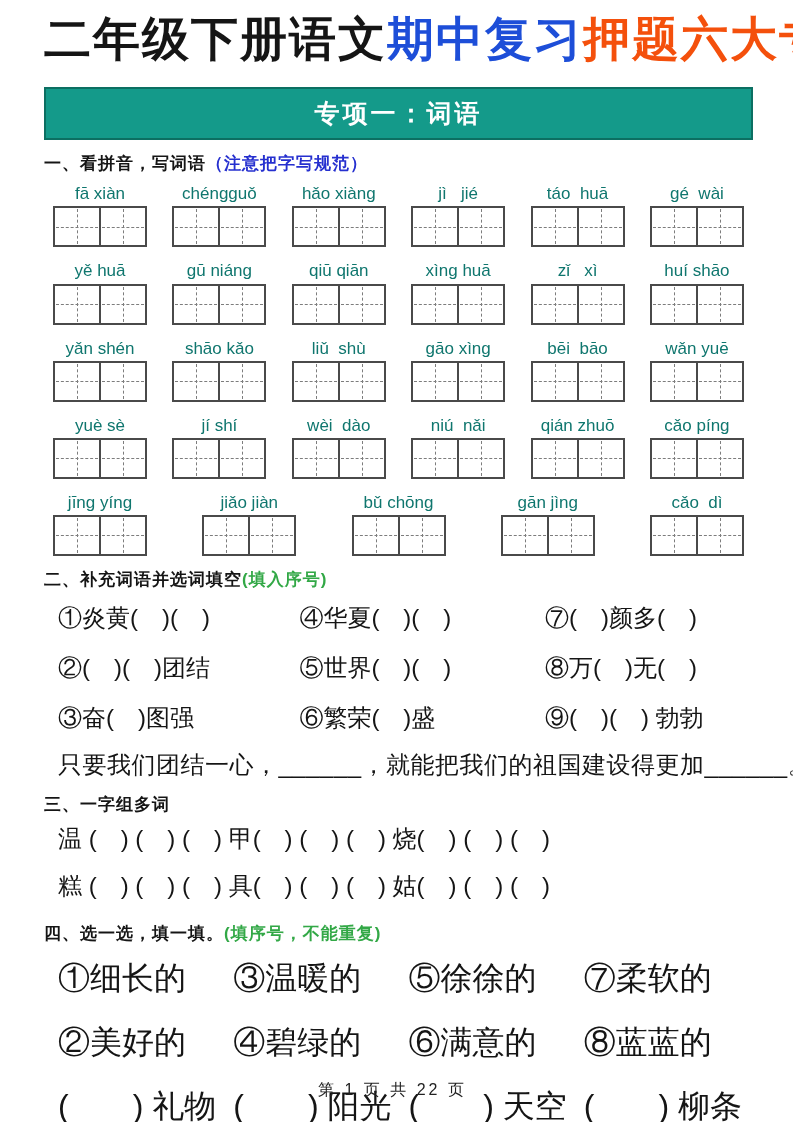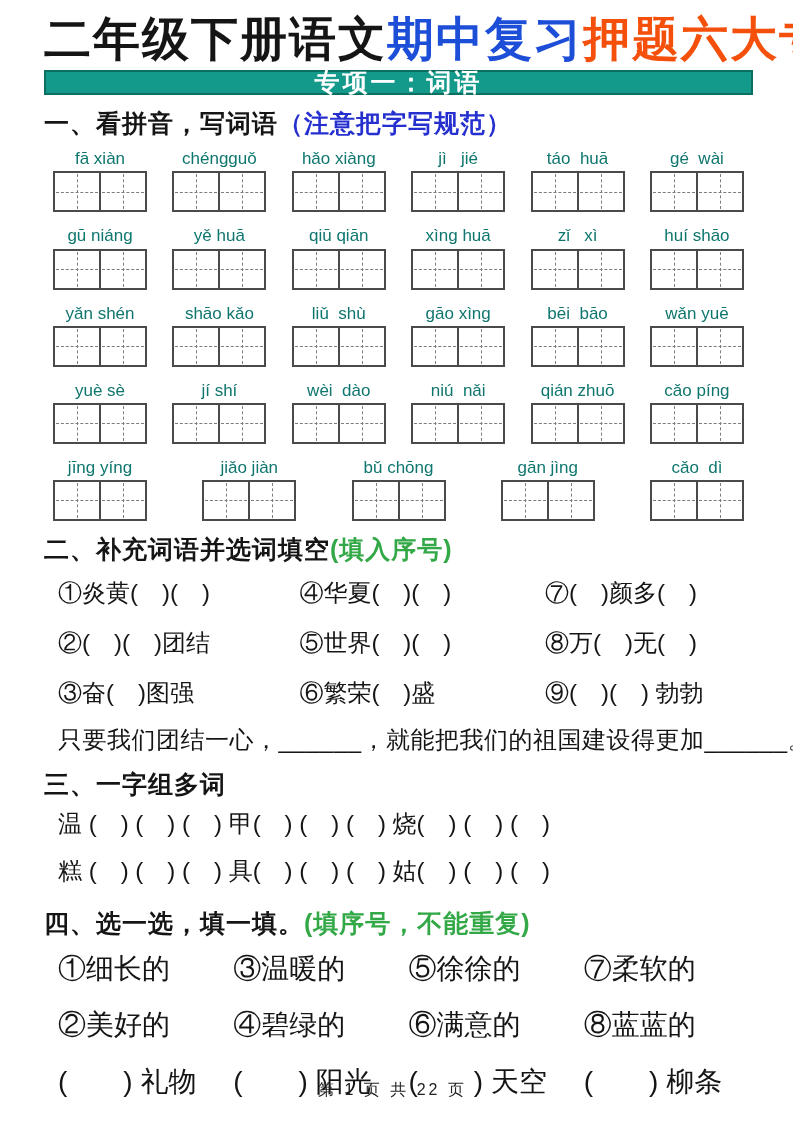--- a/index.html
+++ b/index.html
@@ -19,33 +19,33 @@
     font-weight:900;
     letter-spacing:2px;
     line-height:1.05;
     white-space:nowrap;
     margin-top:4px;
   }
   .t-red   { color:#1d4ed8; }
   .t-orange{ color:#f4500c; }
   
   .banner {
-    margin-top:7px;
-    height:25px;
+    margin-top:24px;
+    height:53px;
     background:#149a8a;
     border:2px solid #0c6f62;
     display:flex; align-items:center; justify-content:center;
     color:#ffffff;
     font-size:25px;
     font-weight:800;
     letter-spacing:3px;
   }
   
   .sec-head {
-    font-size:25px;
+    font-size:17px;
     font-weight:800;
     margin-top:12px;
     letter-spacing:1px;
     white-space:nowrap;
   }
   .note-blue  { color:#2630cf; font-weight:800; }
   .note-green { color:#32a846; font-weight:700; }
   
   .words {
     margin-top:8px;
@@ -97,21 +97,21 @@
   }
   .multi-row {
     font-size:24px;
     line-height:1.95;
     padding-left:14px;
     white-space:pre;
   }
   .fill4 {
     display:grid;
     grid-template-columns: 1fr 1fr 1fr 1fr;
-    font-size:28px;
+    font-size:32px;
     line-height:1.95;
     margin-top:2px;
     padding-left:14px;
     white-space:pre;
     gap:6px;
   }
   
   .footer {
     position:absolute;
     left:0; right:8px;
@@ -174,28 +174,28 @@
       </div>
     </div>
     <div class="word">
       <div class="pinyin">gé  wài</div>
       <div class="grid">
         <div class="cell"></div>
         <div class="cell"></div>
       </div>
     </div>
     <div class="word">
+      <div class="pinyin">yě huā</div>
+      <div class="grid">
+        <div class="cell"></div>
+        <div class="cell"></div>
+      </div>
+    </div>
+    <div class="word">
       <div class="pinyin">gū niáng</div>
-      <div class="grid">
-        <div class="cell"></div>
-        <div class="cell"></div>
-      </div>
-    </div>
-    <div class="word">
-      <div class="pinyin">yě huā</div>
       <div class="grid">
         <div class="cell"></div>
         <div class="cell"></div>
       </div>
     </div>
     <div class="word">
       <div class="pinyin">qiū qiān</div>
       <div class="grid">
         <div class="cell"></div>
         <div class="cell"></div>

